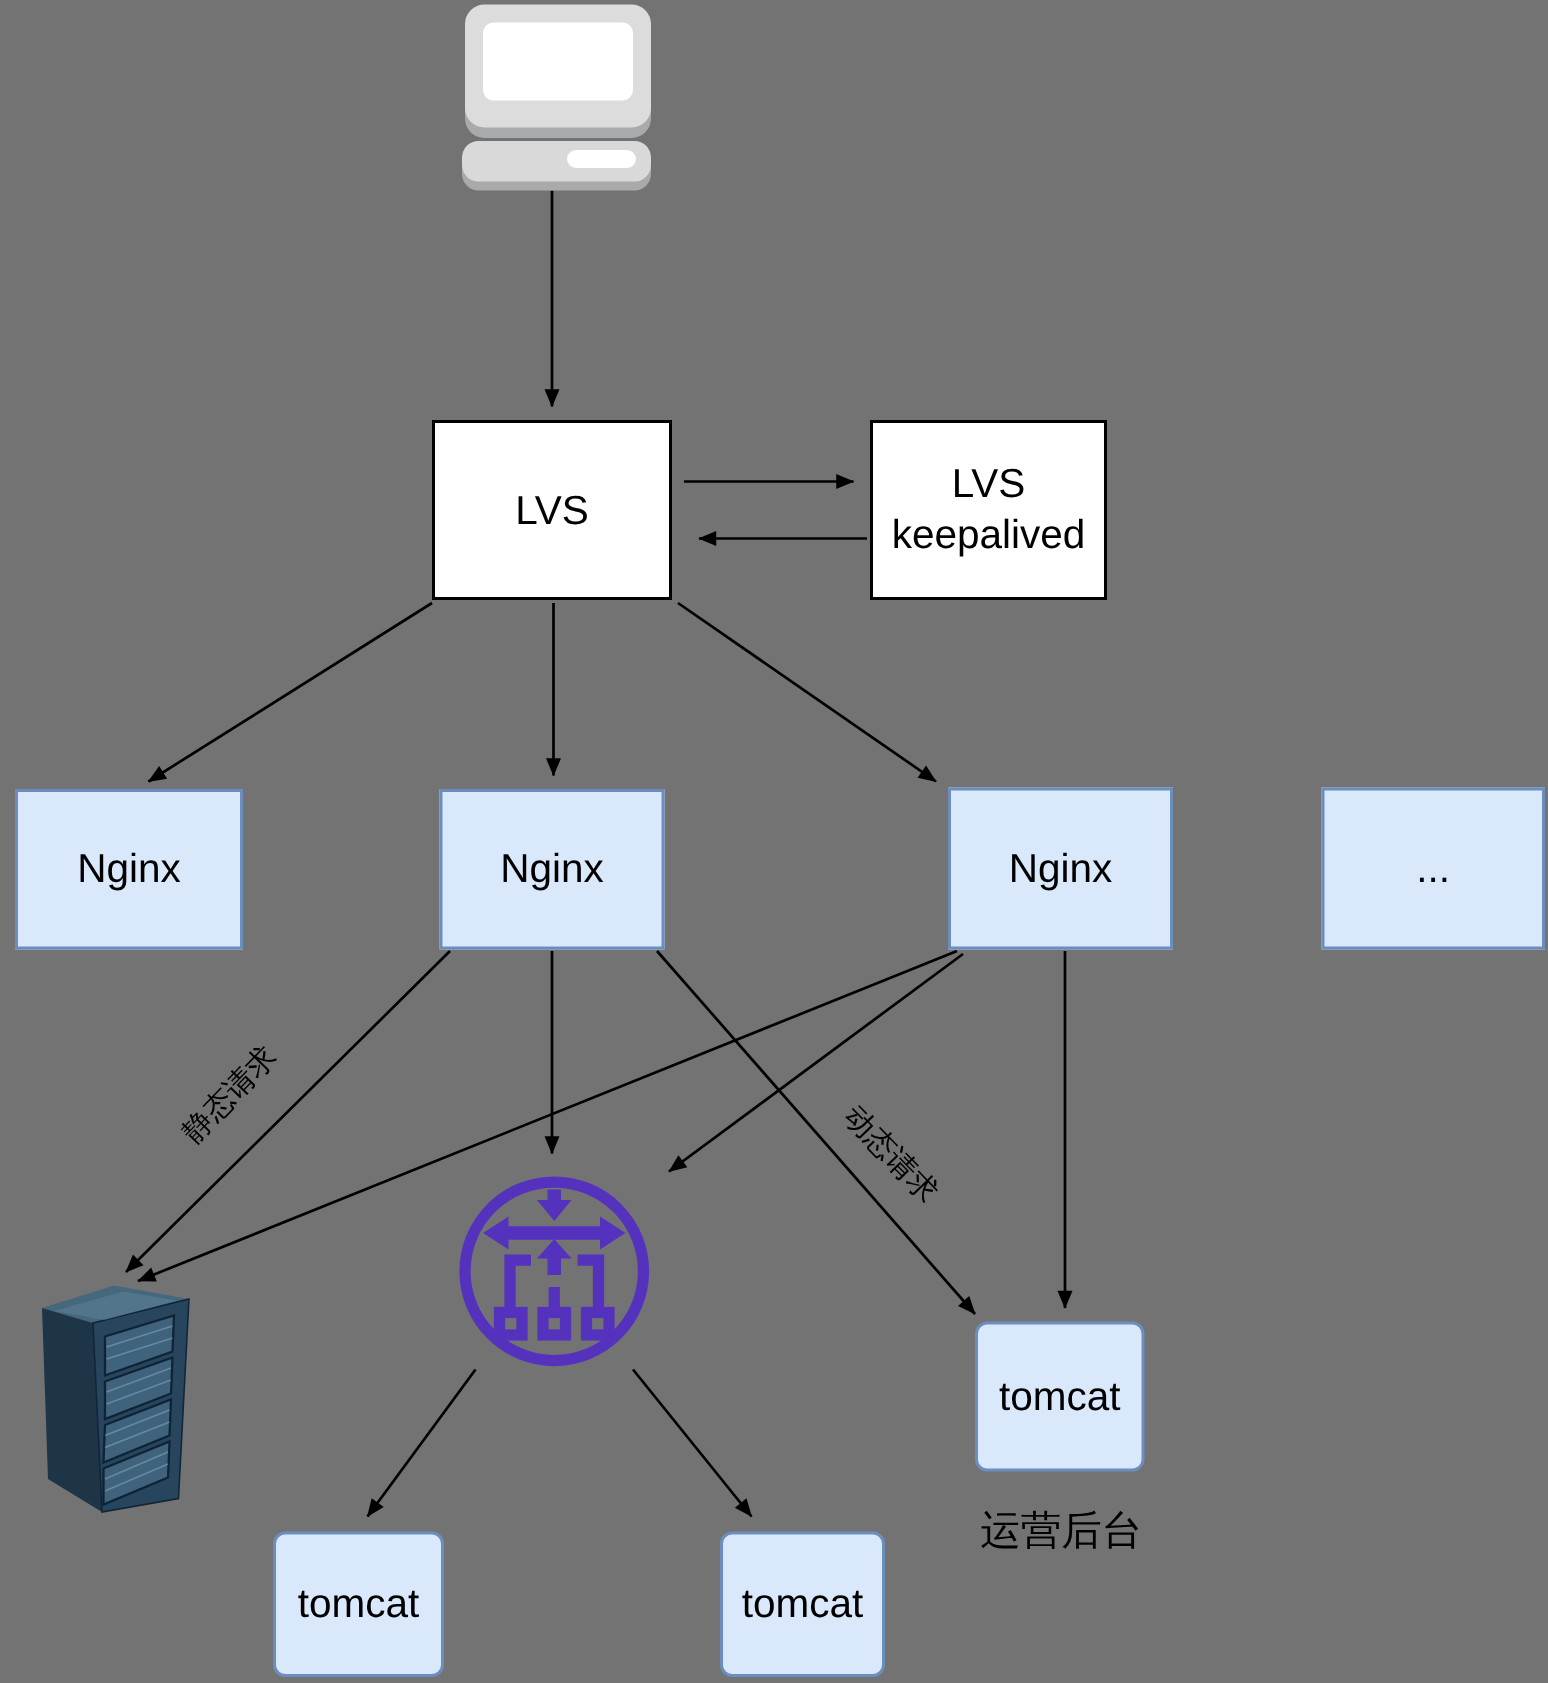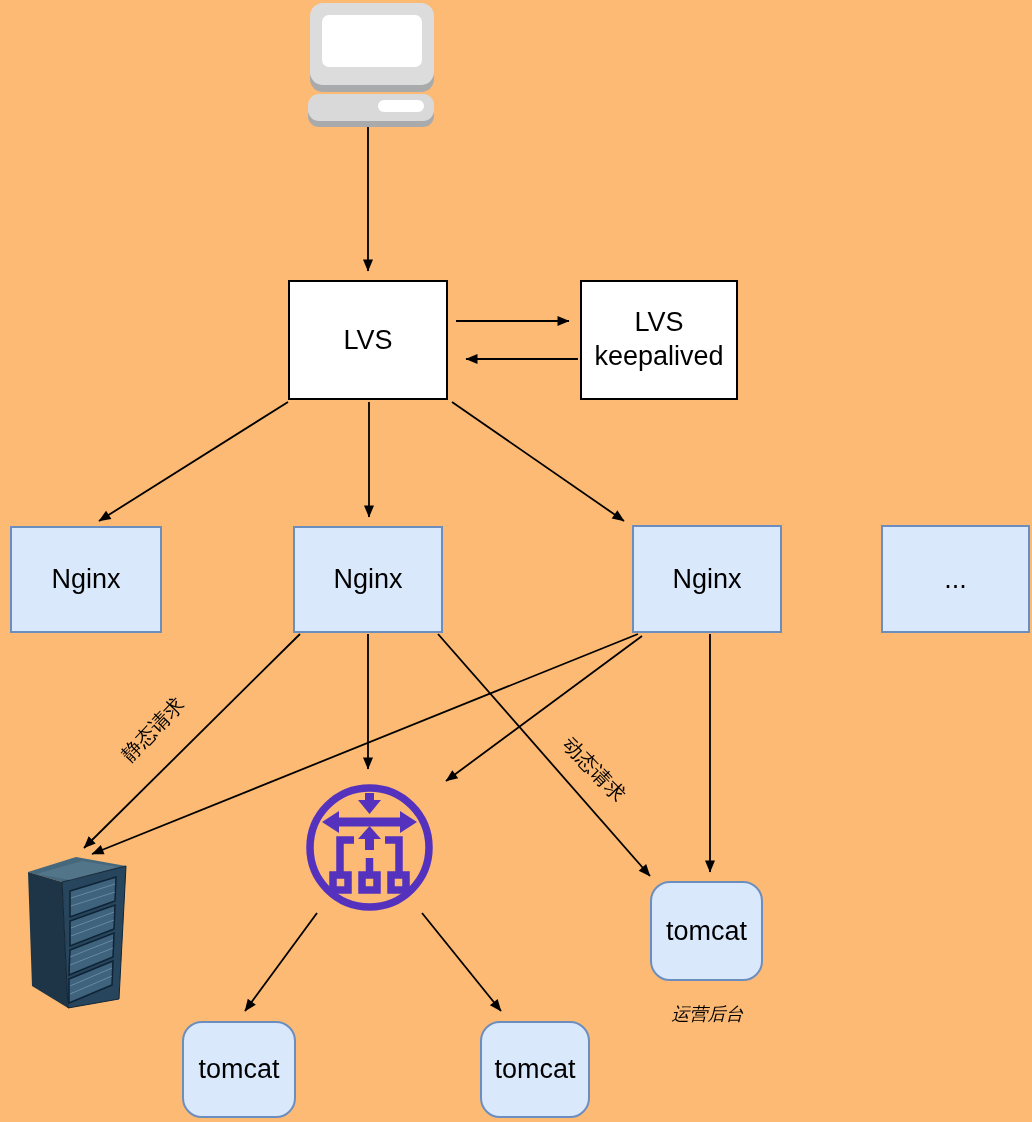--- a/index.html
+++ b/index.html
@@ -1,34 +1,34 @@
 <!DOCTYPE html>
 <html><head>
 <meta charset="utf-8">
 <style>
   html,body{margin:0;padding:0;background:#ffffff;}
   #canvas{
-    position:relative;width:1032px;height:1122px;background:#fdba74;
+    position:relative;width:1032px;height:1122px;background:#737373;
     font-family:"Liberation Sans", sans-serif;overflow:hidden;
   }
   #edges{position:absolute;left:0;top:0;width:1032px;height:1122px;}
   .node{
     position:absolute;display:flex;align-items:center;justify-content:center;
     font-size:27px;color:#000;box-sizing:border-box;text-align:center;
   }
   .plain{background:#ffffff;border:2px solid #000000;}
   .blue{background:#DAE8FC;border:2px solid #6C8EBF;text-align:right;}
-  .rounded{border-radius:20px;}
+  .rounded{border-radius:8px;}
   .multiline{white-space:pre-line;line-height:1.25;}
   .edge-label{
     position:absolute;font-size:20px;color:#000;width:130px;text-align:center;
     font-family:"Liberation Sans", sans-serif;
   }
   .caption{
-    position:absolute;font-size:18px;color:#000;text-align:center;font-style:italic;
+    position:absolute;font-size:27px;color:#000;text-align:center;
   }
   
   #node-lvs{left:288px;top:280px;width:160px;height:120px;}
   #node-keepalived{left:580px;top:280px;width:158px;height:120px;}
   #node-nginx-1{left:10px;top:526px;width:152px;height:107px;}
   #node-nginx-2{left:293px;top:526px;width:150px;height:107px;}
   #node-nginx-3{left:632px;top:525px;width:150px;height:108px;}
   #node-more{left:881px;top:525px;width:149px;height:108px;}
   #node-tomcat-ops{left:650px;top:881px;width:113px;height:100px;}
   #node-tomcat-left{left:182px;top:1021px;width:114px;height:97px;}

